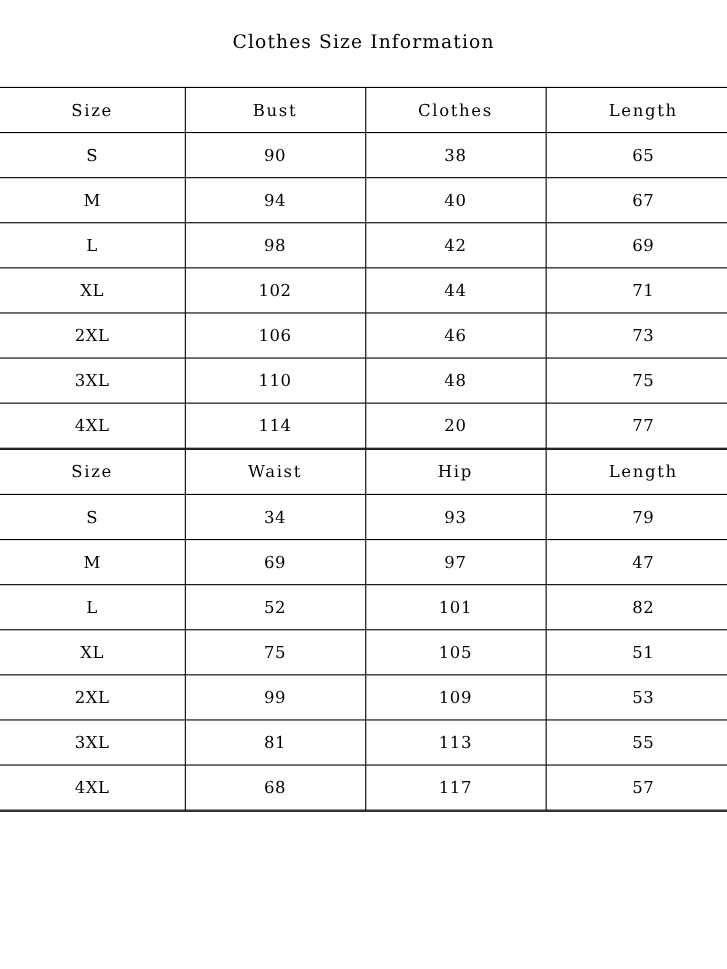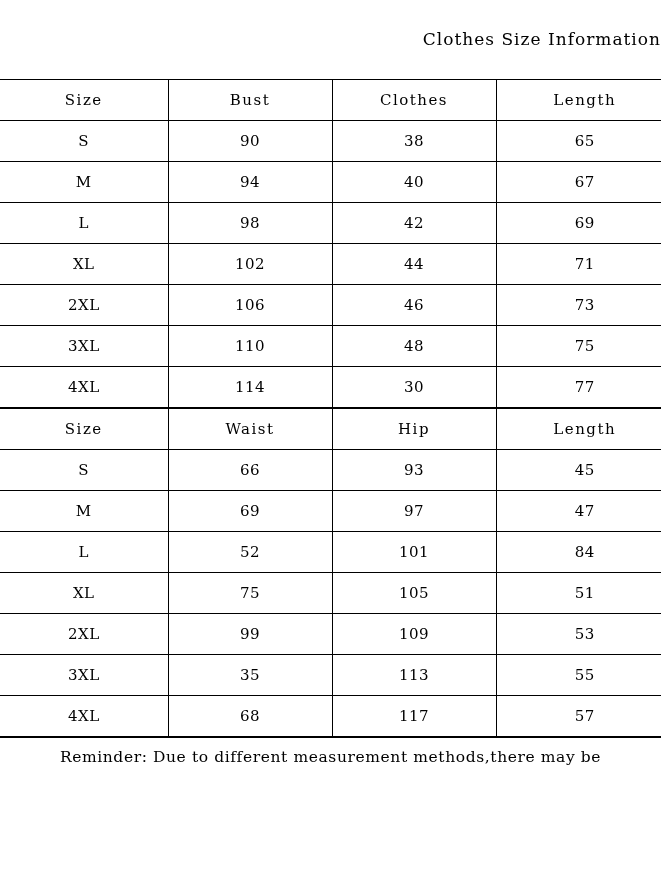--- a/index.html
+++ b/index.html
@@ -24,21 +24,20 @@
   .title {
     text-align: center;
     font-size: 17px;
     letter-spacing: 1px;
     font-family: "DejaVu Serif", serif;
     font-weight: normal;
   }
   .title-clothes {
     height: 79px;
     line-height: 79px;
-    text-align: right;
   }
   .title-pants {
     height: 80px;
     line-height: 80px;
   }
   table.size-table {
     width: 661px;
     border-collapse: collapse;
     table-layout: fixed;
   }
@@ -137,21 +136,21 @@
       </tr>
       <tr class="body">
         <td>3XL</td>
         <td>110</td>
         <td>48</td>
         <td>75</td>
       </tr>
       <tr class="body">
         <td>4XL</td>
         <td>114</td>
-        <td>30</td>
+        <td>20</td>
         <td>77</td>
       </tr>
     </tbody>
   </table>
 
 
   <table class="size-table">
     <colgroup>
       <col class="col-1">
         <col class="col-2">
@@ -160,60 +159,59 @@
     </colgroup>
     <tbody>
       <tr class="head">
         <td>Size</td>
         <td>Waist</td>
         <td>Hip</td>
         <td>Length</td>
       </tr>
       <tr class="body">
         <td>S</td>
-        <td>66</td>
+        <td>34</td>
         <td>93</td>
-        <td>45</td>
+        <td>79</td>
       </tr>
       <tr class="body">
         <td>M</td>
         <td>69</td>
         <td>97</td>
         <td>47</td>
       </tr>
       <tr class="body">
         <td>L</td>
         <td>52</td>
         <td>101</td>
-        <td>84</td>
+        <td>82</td>
       </tr>
       <tr class="body">
         <td>XL</td>
         <td>75</td>
         <td>105</td>
         <td>51</td>
       </tr>
       <tr class="body">
         <td>2XL</td>
         <td>99</td>
         <td>109</td>
         <td>53</td>
       </tr>
       <tr class="body">
         <td>3XL</td>
-        <td>35</td>
+        <td>81</td>
         <td>113</td>
         <td>55</td>
       </tr>
       <tr class="body">
         <td>4XL</td>
         <td>68</td>
         <td>117</td>
         <td>57</td>
       </tr>
     </tbody>
   </table>
 
   <div class="reminder">
-    <span>Reminder: Due to different measurement methods,there may be</span>
   </div>
 
 </div>
 
 </body></html>

